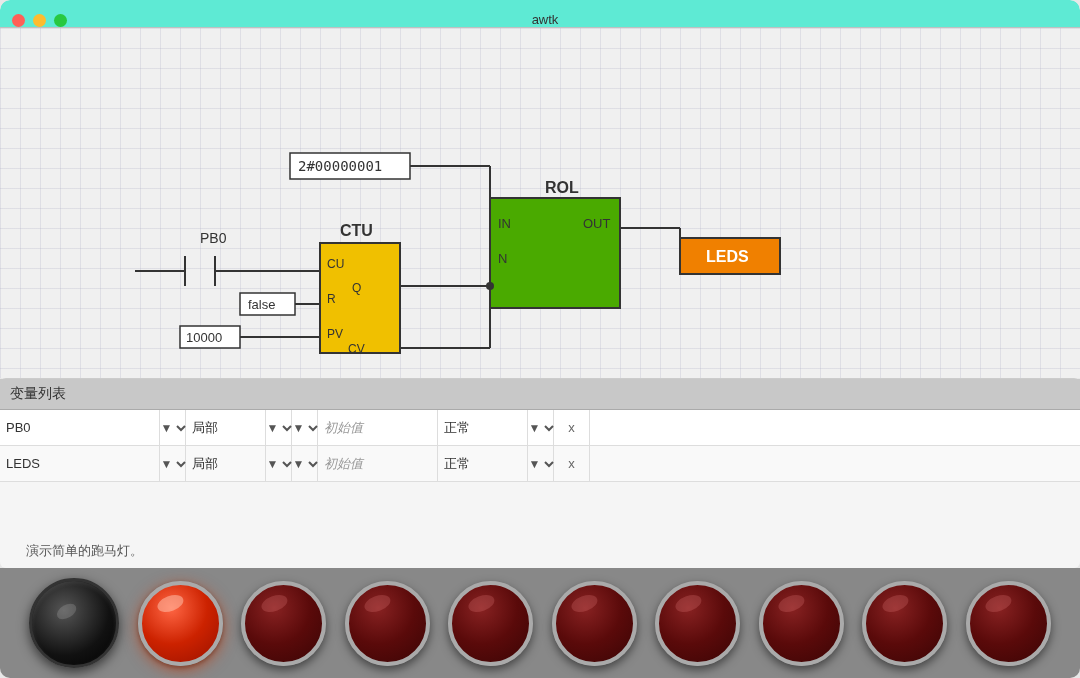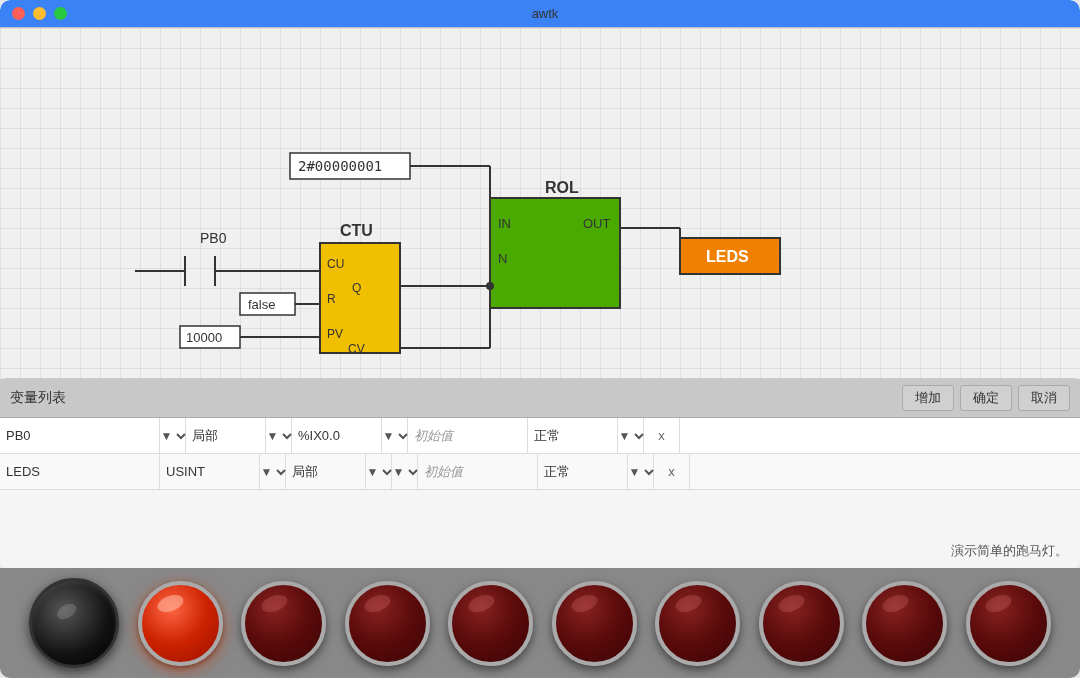--- a/index.html
+++ b/index.html
@@ -8,23 +8,23 @@
       height: 678px;
       background: #e8e8e8;
       font-family: -apple-system, BlinkMacSystemFont, "Helvetica Neue", Arial, sans-serif;
       overflow: hidden;
       border-radius: 10px;
     }
 
     
     .titlebar {
       height: 28px;
-      background: #3b82f6;
-      display: flex;
-      align-items: center;
+      background: #5eead4;
+      display: flex;
+      align-items: flex-end;
       justify-content: center;
       position: relative;
       border-radius: 10px 10px 0 0;
       border-bottom: 1px solid #c0c0c0;
       padding-left: 10px;
     }
     .titlebar-buttons {
       position: absolute;
       left: 12px;
       display: flex;
@@ -152,24 +152,24 @@
     .cell-scope { width: 80px; }
     .cell-scope-arrow { width: 26px; justify-content: center; padding: 0; }
     .cell-addr { width: 90px; }
     .cell-addr-arrow { width: 26px; justify-content: center; padding: 0; }
     .cell-init { width: 120px; color: #999; font-style: italic; }
     .cell-status { width: 90px; }
     .cell-status-arrow { width: 26px; justify-content: center; padding: 0; }
     .cell-delete { width: 36px; justify-content: center; }
 
     .status-text {
-      padding: 8px 12px;
+      padding: 8px 26px;
       font-size: 13px;
       color: #555;
-      text-align: right;
+      text-align: left;
     }
 
     
     .buttons-area {
       height: 110px;
       background: #888;
       display: flex;
       align-items: center;
       justify-content: space-around;
       padding: 10px 20px;
@@ -324,61 +324,54 @@
       <rect x="680" y="210" width="100" height="36" fill="#f08000" stroke="#333" stroke-width="2"></rect>
       <text x="706" y="234" font-size="16" font-weight="bold" fill="white">LEDS</text>
 
       <circle cx="490" cy="258" r="4" fill="#333"></circle>
     </svg>
   </div>
 
   <div class="table-area">
     <div class="table-header">
       <span class="table-title">变量列表</span>
-      <div class="table-actions">
-        <button class="action-btn">增加</button>
-        <button class="action-btn">确定</button>
-        <button class="action-btn">取消</button>
-      </div>
     </div>
 
     <div class="table-body">
 
       <div class="table-row">
         <div class="cell cell-name">PB0</div>
         <div class="cell cell-type-arrow">
           <select class="mini-select">
             <option>▼</option>
           </select>
         </div>
         <div class="cell cell-scope">局部</div>
         <div class="cell cell-scope-arrow">
           <select class="mini-select">
             <option>▼</option>
           </select>
         </div>
-        <div class="cell cell-addr">%IX0.0</div>
         <div class="cell cell-addr-arrow">
           <select class="mini-select">
             <option>▼</option>
           </select>
         </div>
         <div class="cell cell-init">初始值</div>
         <div class="cell cell-status">正常</div>
         <div class="cell cell-status-arrow">
           <select class="mini-select">
             <option>▼</option>
           </select>
         </div>
         <div class="cell cell-delete" style="cursor:pointer;color:#666;">x</div>
       </div>
 
       <div class="table-row">
         <div class="cell cell-name">LEDS</div>
-        <div class="cell cell-type">USINT</div>
         <div class="cell cell-type-arrow">
           <select class="mini-select">
             <option>▼</option>
           </select>
         </div>
         <div class="cell cell-scope">局部</div>
         <div class="cell cell-scope-arrow">
           <select class="mini-select">
             <option>▼</option>
           </select>

